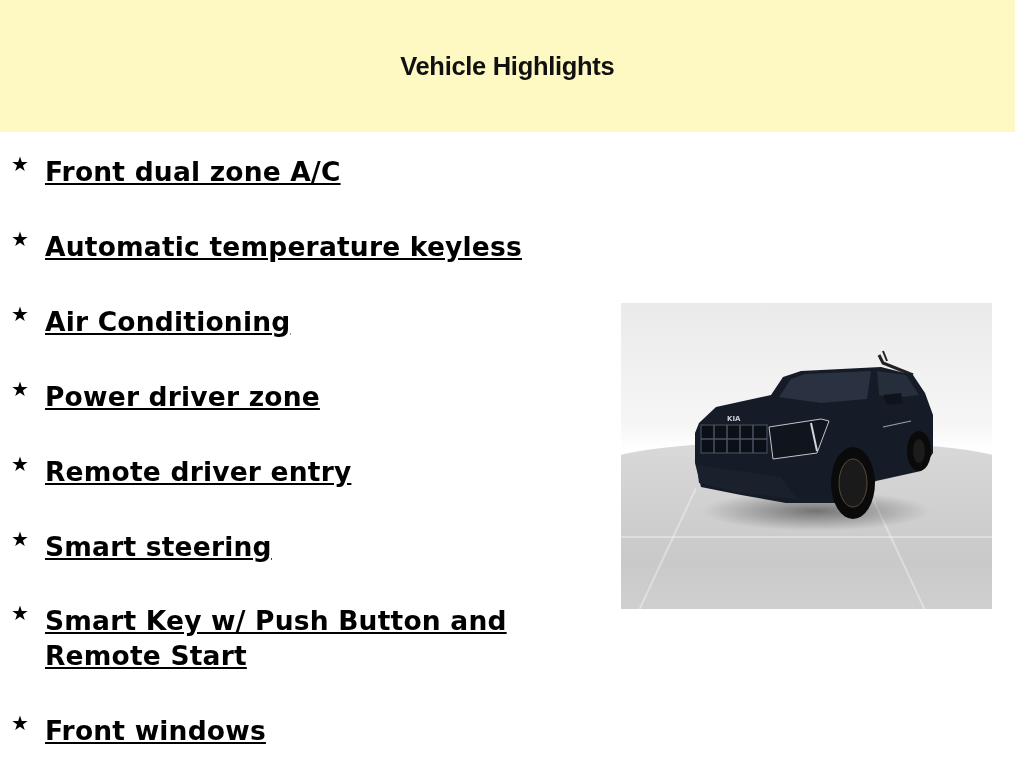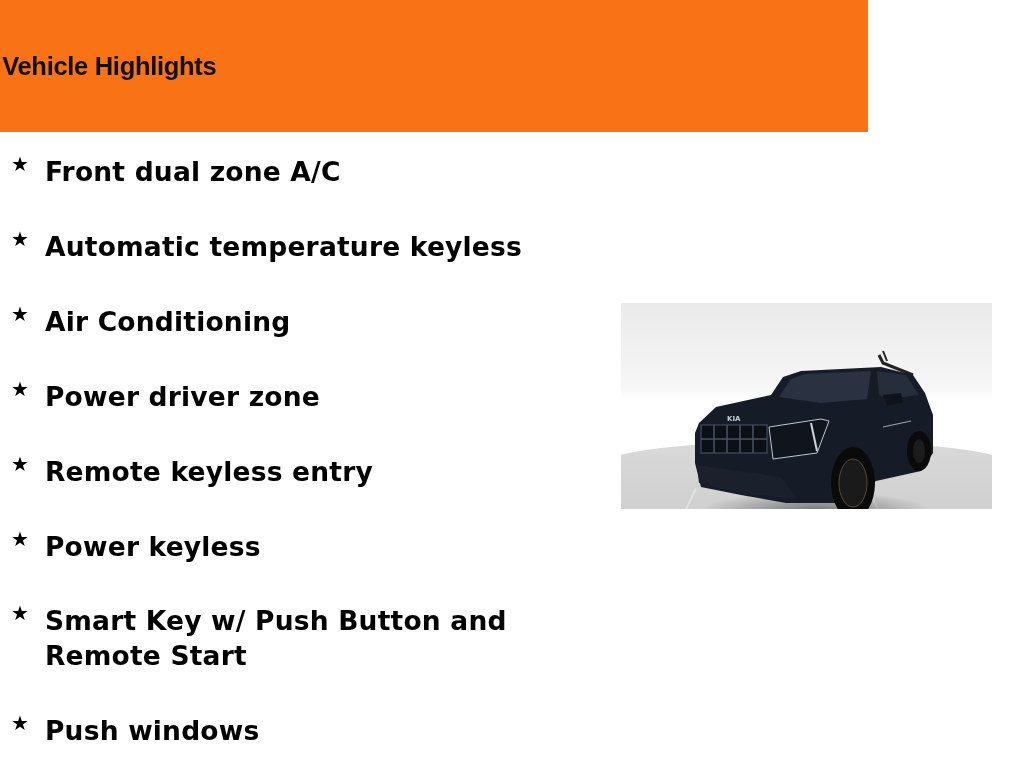--- a/index.html
+++ b/index.html
@@ -3,45 +3,45 @@
   <meta charset="utf-8">
   <style>
     html, body { margin: 0; padding: 0; }
     body {
       width: 1024px; height: 768px; overflow: hidden;
       background: #ffffff;
       font-family: "Liberation Sans", sans-serif;
       position: relative;
     }
     .header {
-      position: absolute; left: 0; top: 0; width: 868px; height: 132px;
-      background: #f97316;
-      display: flex; align-items: center; 
+      position: absolute; left: 0; top: 0; width: 1015px; height: 132px;
+      background: #fef9c3;
+      display: flex; align-items: center; justify-content: center;
     }
     .header-title {
       font-family: "Liberation Sans", sans-serif;
       font-weight: bold; font-size: 26px; color: #111;
       letter-spacing: -0.3px; transform: scaleX(0.98);
       margin-top: 0px;
     }
     .list { position: absolute; left: 0; top: 0; }
     .item { position: absolute; left: 0; width: 600px; }
     .star {
       position: absolute; left: 11px; top: 0px;
       font-size: 20px; color: #000; line-height: 1;
     }
     .item-text {
       position: absolute; left: 45px; top: 0;
       font-family: "DejaVu Sans", sans-serif;
       font-weight: bold; font-size: 26.5px; color: #000;
       line-height: 35px; letter-spacing: 0.2px;
-      width: 540px; white-space: pre-line;
+      width: 540px; white-space: pre-line; text-decoration: underline;
     }
     .photo {
-      position: absolute; left: 621px; top: 303px; width: 371px; height: 206px;
+      position: absolute; left: 621px; top: 303px; width: 371px; height: 306px;
       overflow: hidden;
       background: linear-gradient(#eaeaea 0%, #f6f6f6 40%, #ffffff 48%);
     }
     .floor {
       position: absolute; left: -20px; top: 138px; width: 411px; height: 200px;
       background: linear-gradient(#d9d9d9, #c9c9c9 60%, #d4d4d4);
       border-radius: 50% 50% 0 0 / 12% 12% 0 0;
     }
     .floor-line { position: absolute; background: rgba(255,255,255,0.35); }
     .shadow {
@@ -68,34 +68,34 @@
   <div class="item" style="top:304px;">
     <span class="star">★</span>
     <span class="item-text">Air Conditioning</span>
   </div>
   <div class="item" style="top:379px;">
     <span class="star">★</span>
     <span class="item-text">Power driver zone</span>
   </div>
   <div class="item" style="top:454px;">
     <span class="star">★</span>
-    <span class="item-text">Remote keyless entry</span>
+    <span class="item-text">Remote driver entry</span>
   </div>
   <div class="item" style="top:529px;">
     <span class="star">★</span>
-    <span class="item-text">Power keyless</span>
+    <span class="item-text">Smart steering</span>
   </div>
   <div class="item" style="top:603px;">
     <span class="star">★</span>
     <span class="item-text">Smart Key w/ Push Button and
 Remote Start</span>
   </div>
   <div class="item" style="top:713px;">
     <span class="star">★</span>
-    <span class="item-text">Push windows</span>
+    <span class="item-text">Front windows</span>
   </div>
 </div>
 
 <div class="photo">
   <div class="floor">
     <div class="floor-line" style="left:60px;top:40px;width:2px;height:160px;transform:rotate(25deg);"></div>
     <div class="floor-line" style="left:300px;top:40px;width:2px;height:160px;transform:rotate(-25deg);"></div>
     <div class="floor-line" style="left:0;top:95px;width:411px;height:2px;"></div>
   </div>
   <div class="shadow"></div>

